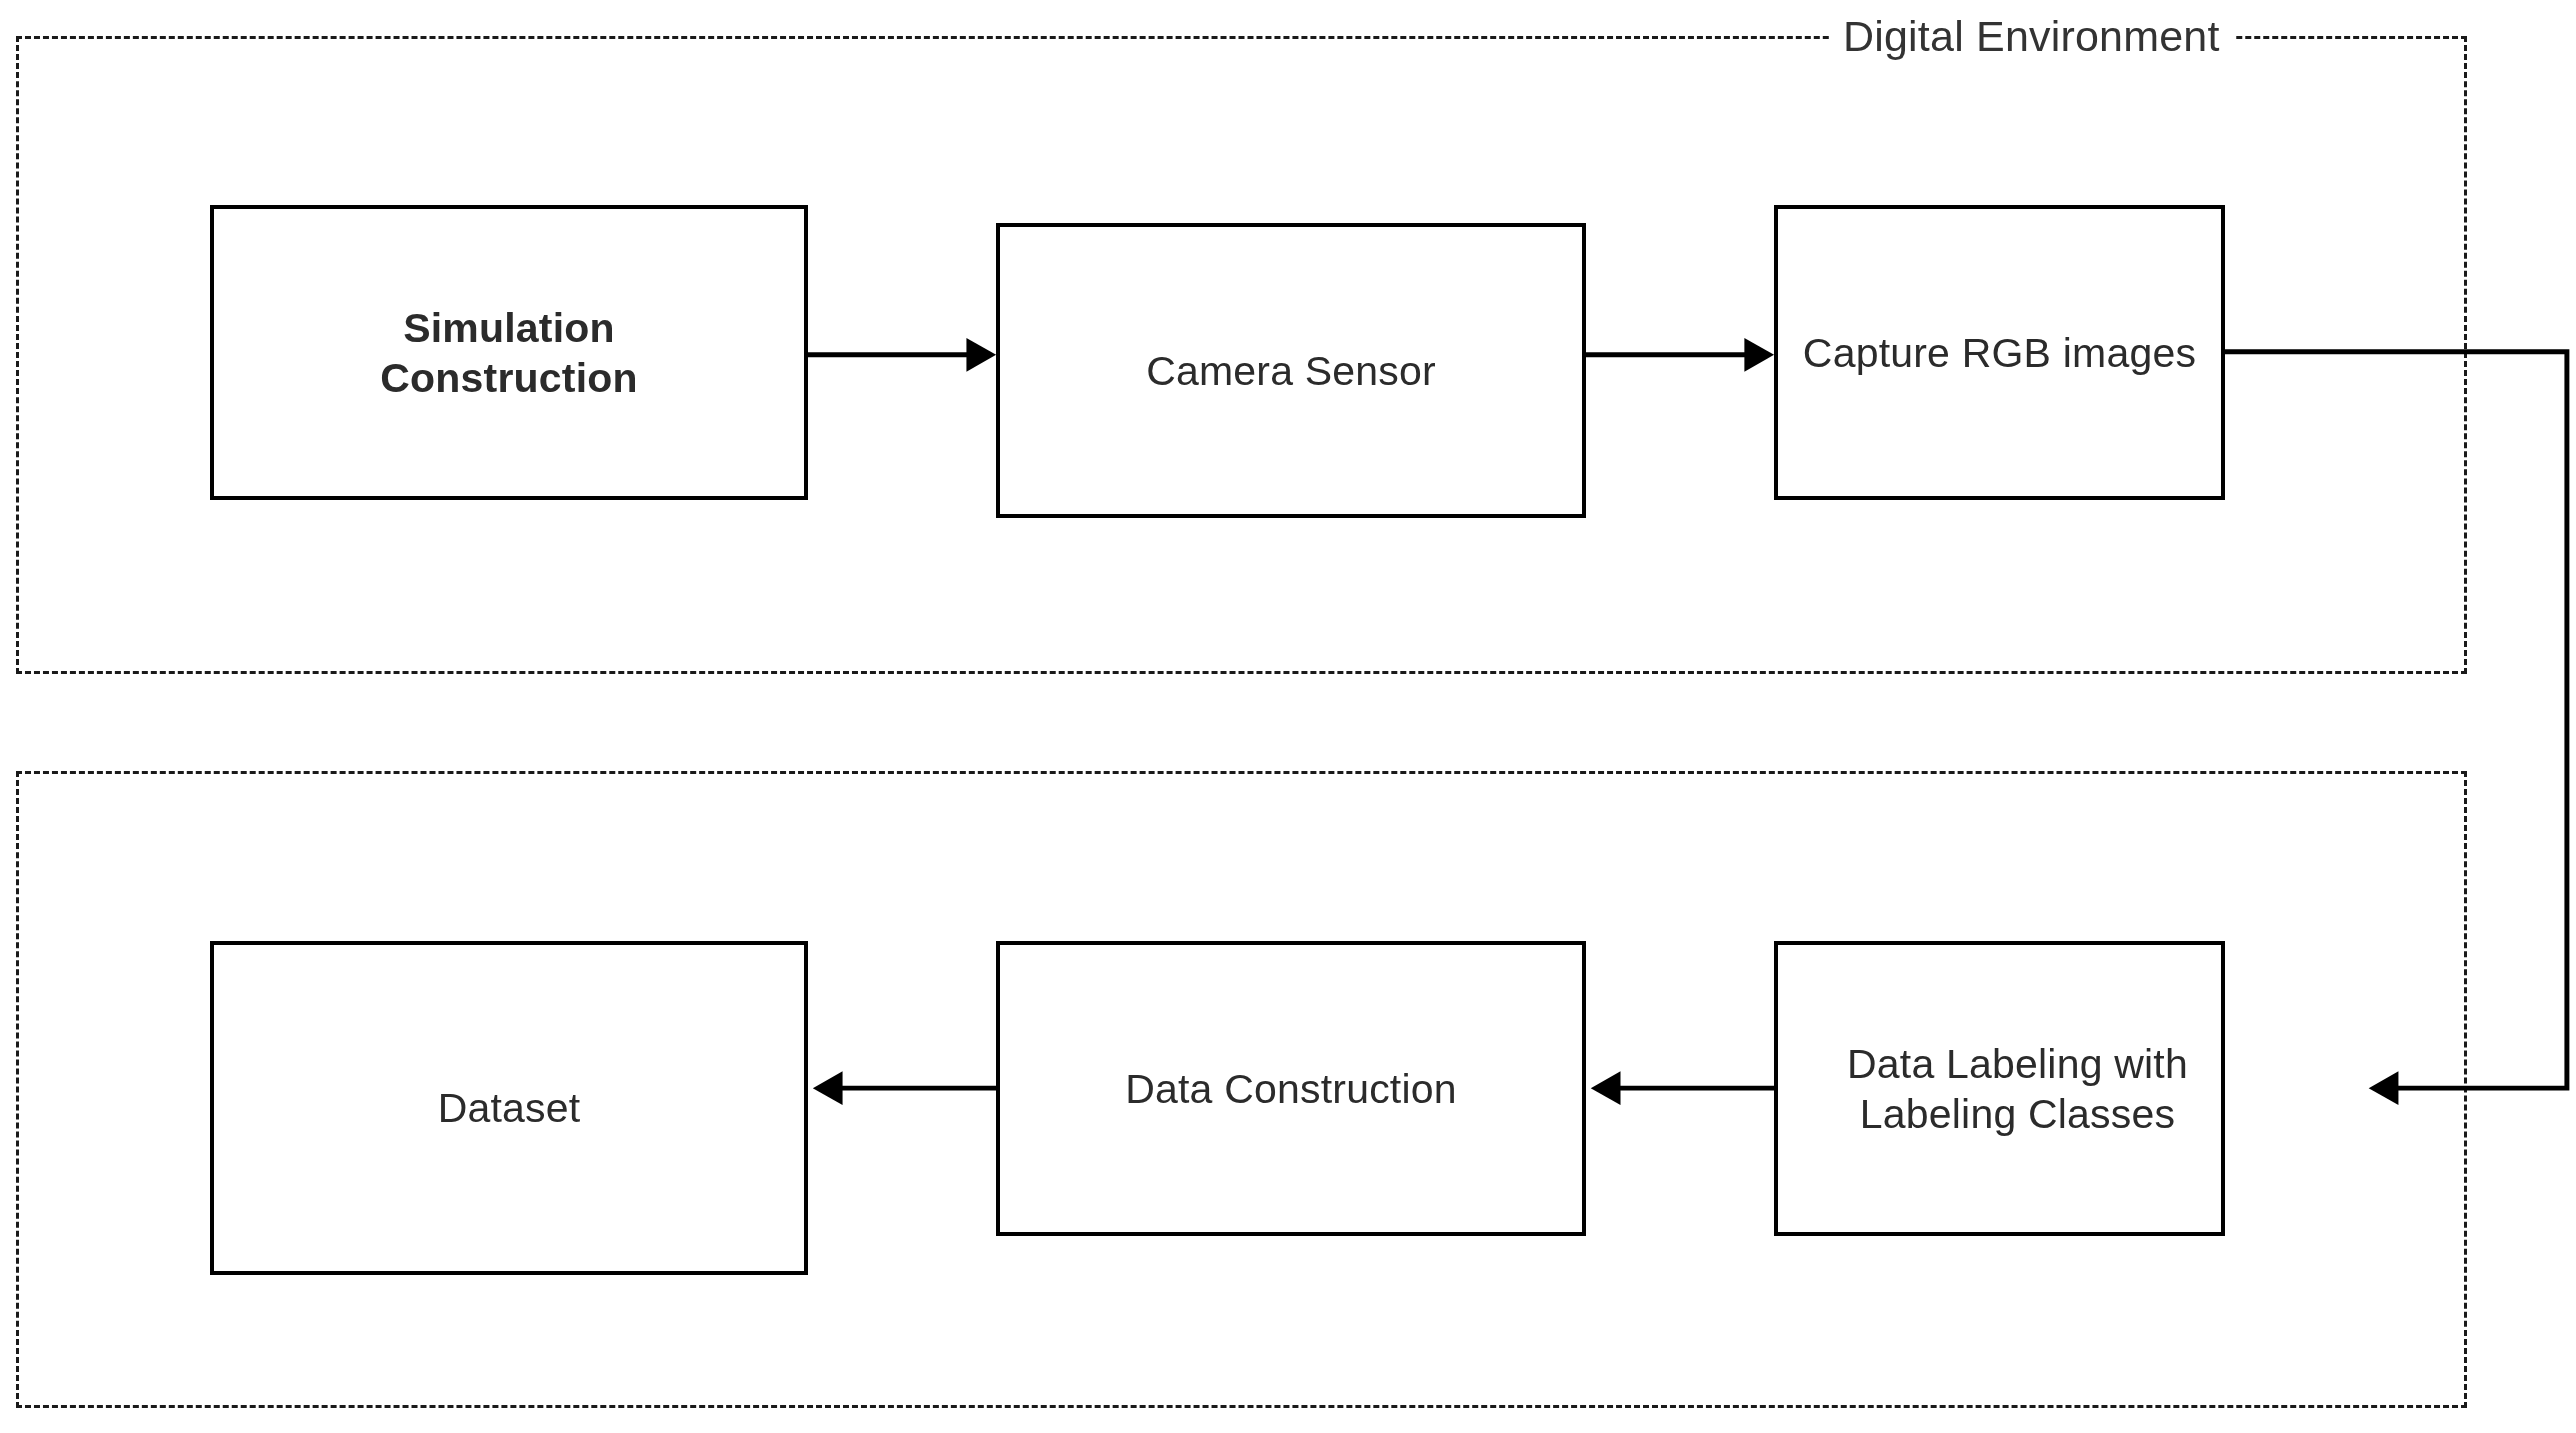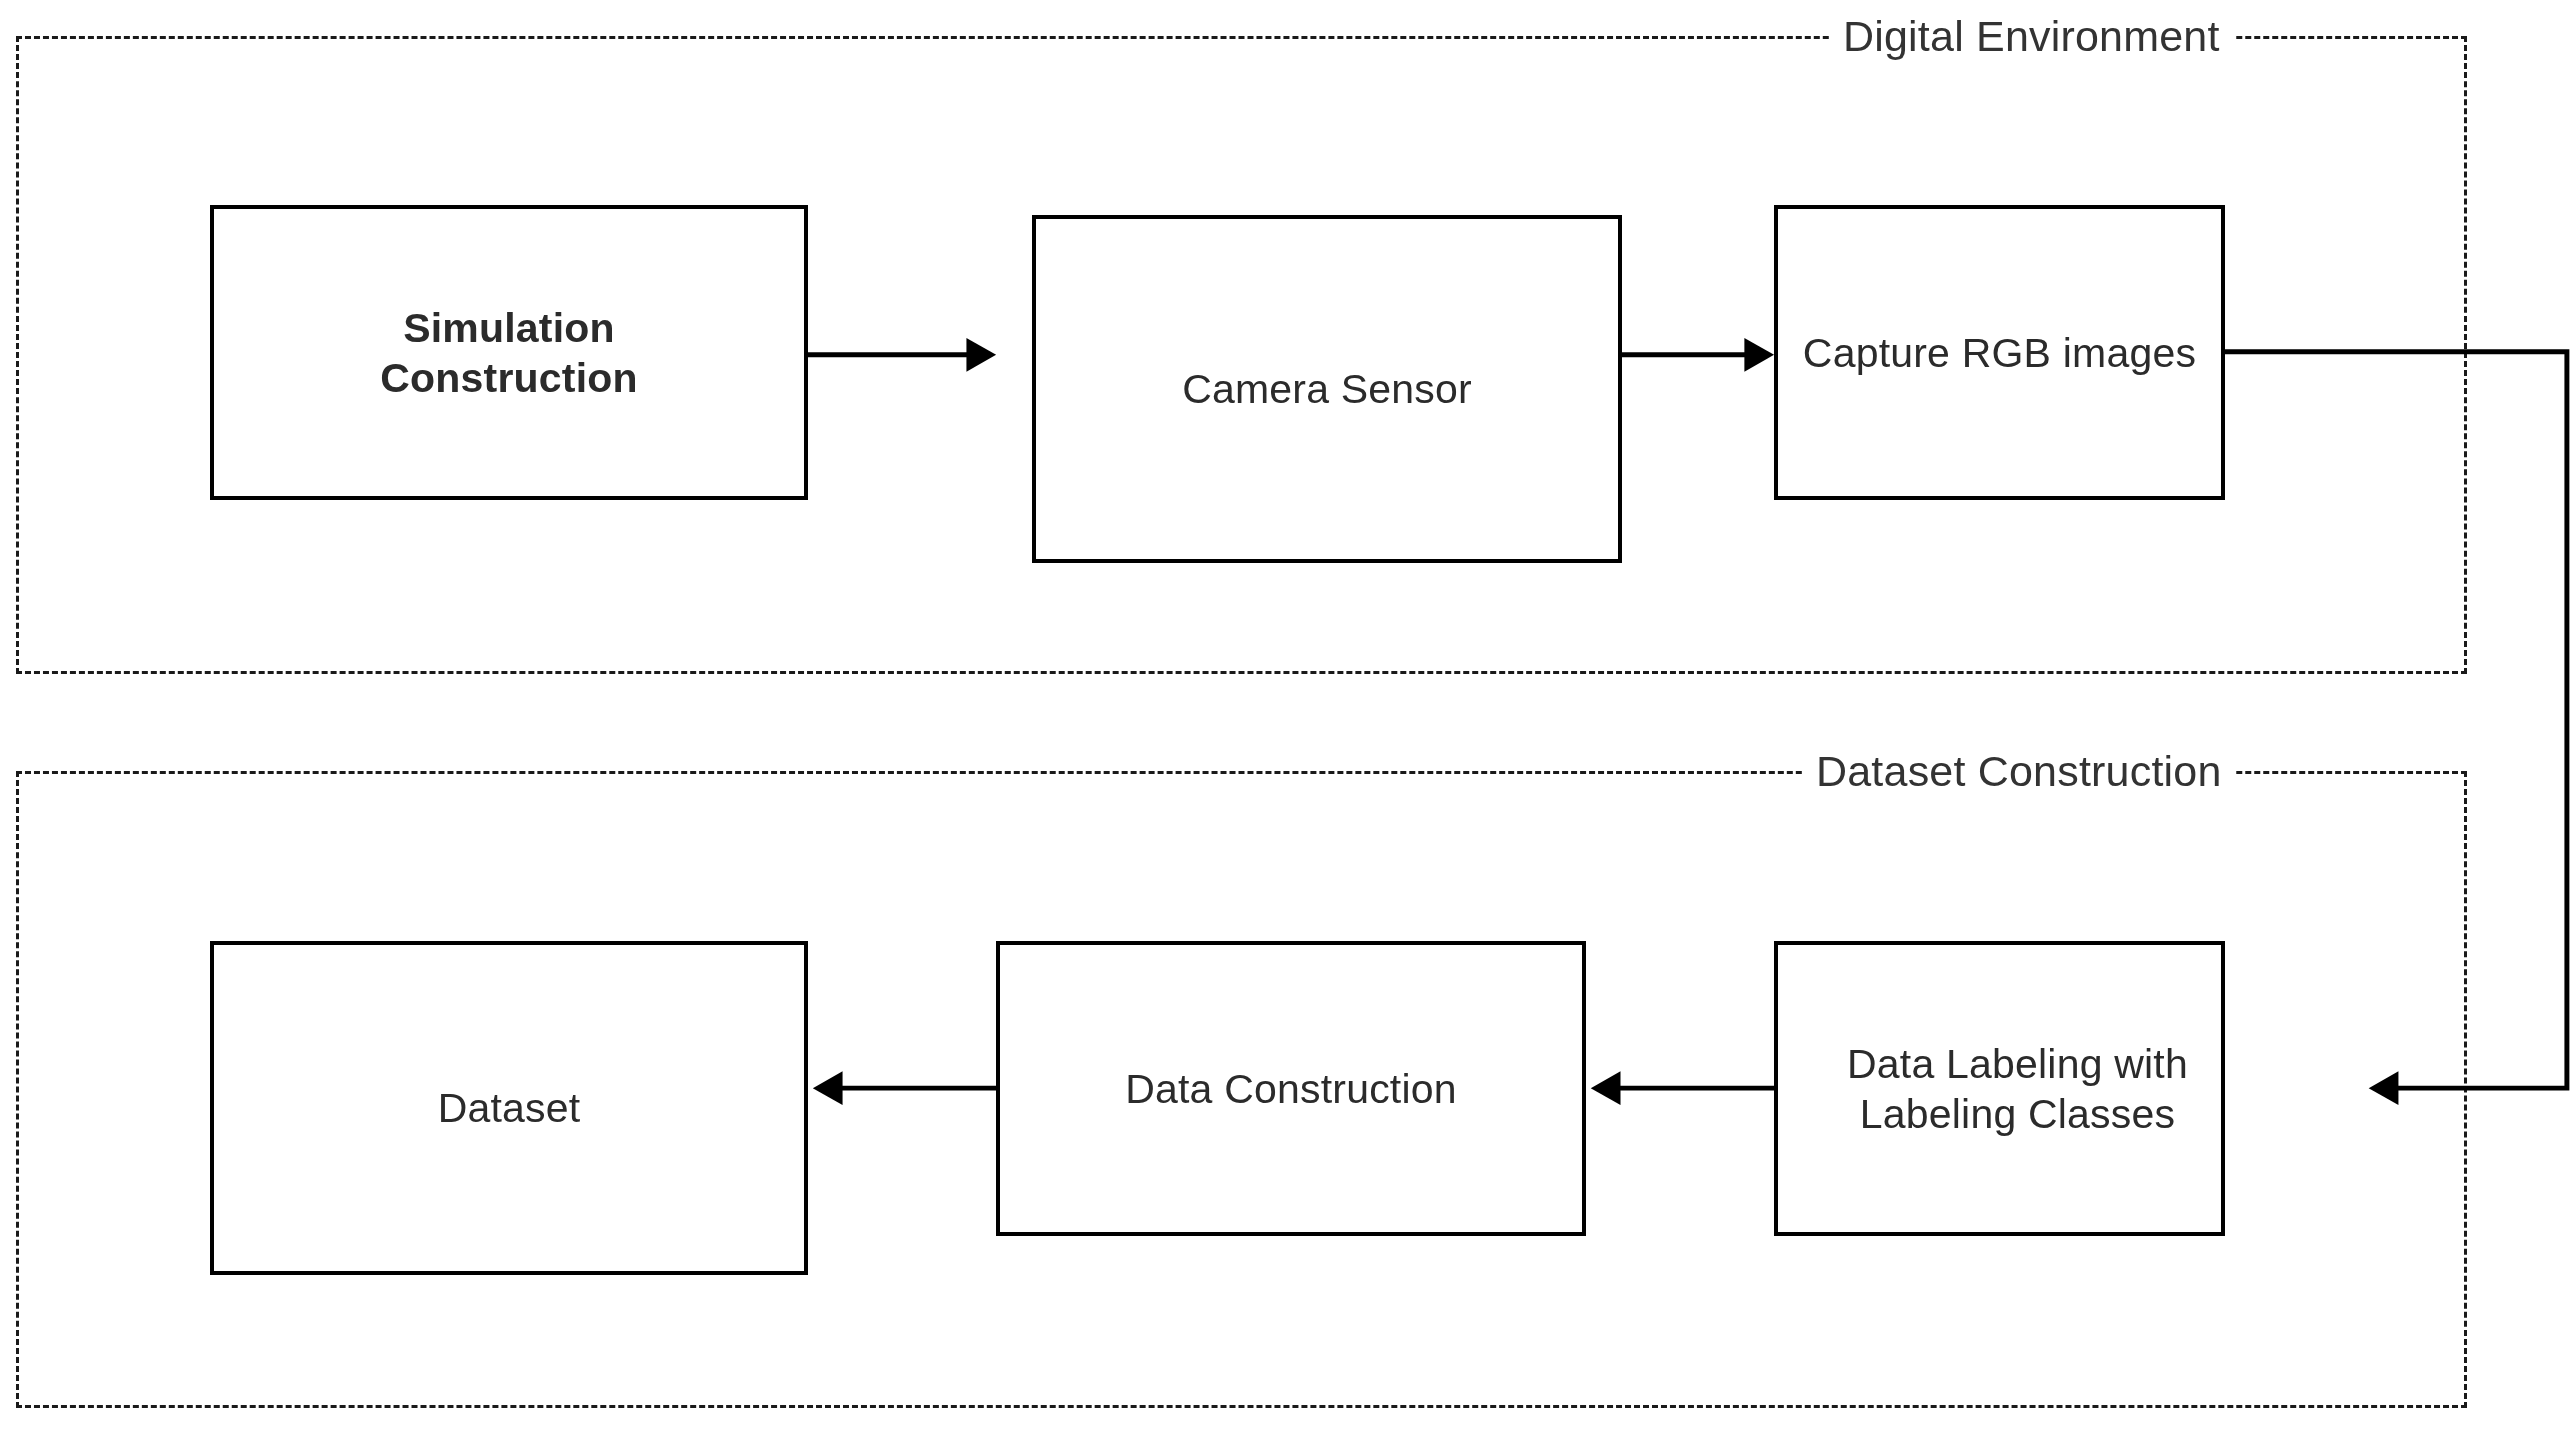--- a/index.html
+++ b/index.html
@@ -72,21 +72,20 @@
 </style>
 </head>
 <body>
 
 <div id="canvas">
 
   <div class="group" style="left:16px; top:36px; width:2451px; height:638px;"></div>
   <div class="group-label" style="left:1829px; top:14px;">Digital Environment</div>
 
   <div class="group" style="left:16px; top:771px; width:2451px; height:637px;"></div>
-  <div class="group-label" style="left:1802px; top:749px;">Dataset Construction</div>
 
   <svg class="edge-svg" viewBox="0 0 2599 1446">
 
     <g>
       <path class="edge-path" d="M 815 358 L 988 358"></path>
       <polygon class="arrow-head" points="1005,358 975,341 975,375"></polygon>
     </g>
 
     <g>
       <path class="edge-path" d="M 1600 358 L 1773 358"></path>
@@ -109,21 +108,21 @@
     </g>
   </svg>
 
   <div class="node" style="left:210px; top:205px; width:598px; height:295px;font-weight:bold;">
     <span class="node-label">
       <span>Simulation</span><br>
       <span>Construction</span>
     </span>
   </div>
 
-  <div class="node" style="left:996px; top:215px; width:590px; height:348px;margin-left:36px;">
+  <div class="node" style="left:996px; top:223px; width:590px; height:295px;">
     <span class="node-label">Camera Sensor</span>
   </div>
 
   <div class="node" style="left:1774px; top:205px; width:451px; height:295px;">
     <span class="node-label">Capture RGB images</span>
   </div>
 
   <div class="node" style="left:210px; top:941px; width:598px; height:334px;">
     <span class="node-label">Dataset</span>
   </div>

